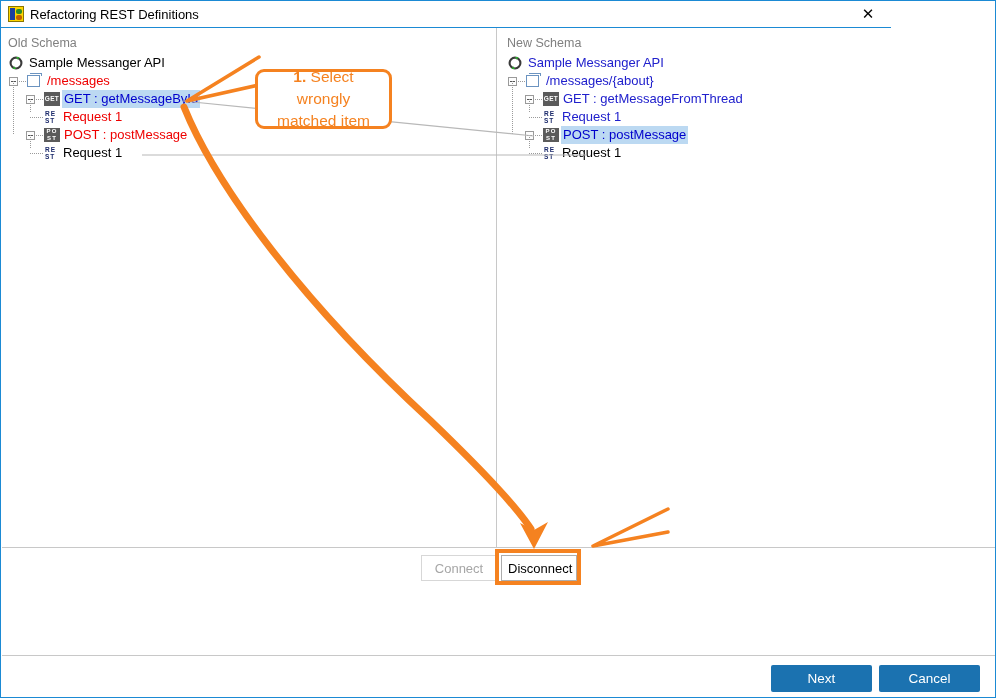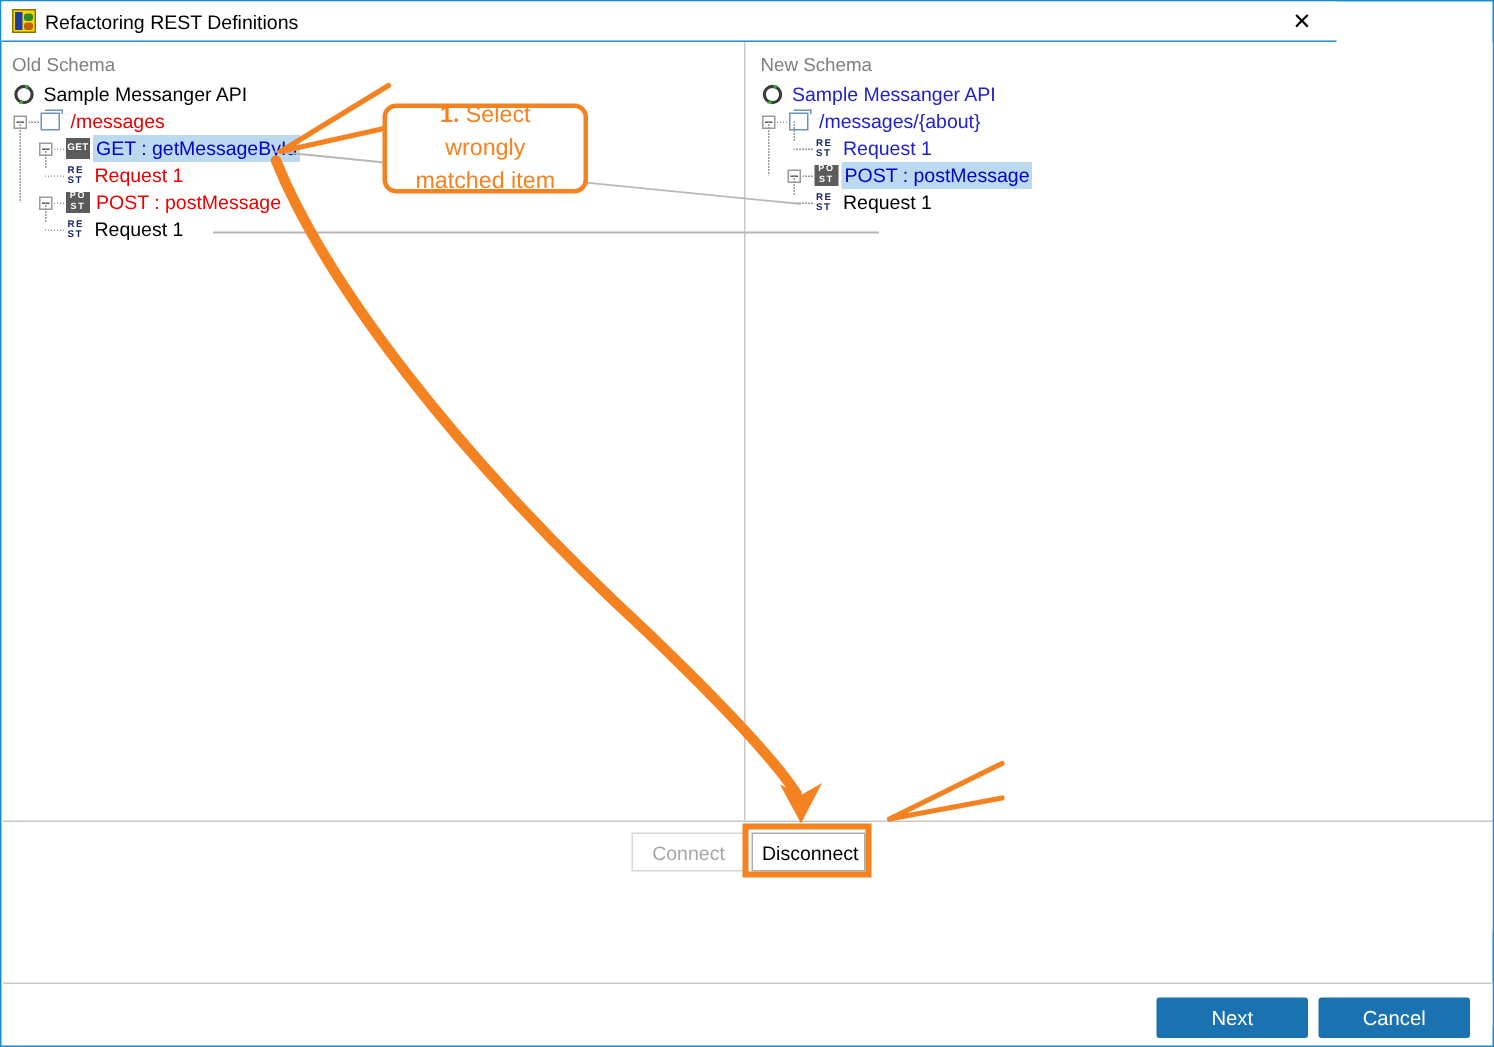--- a/index.html
+++ b/index.html
@@ -349,20 +349,27 @@
       <span class="tlabel c-blue" style="margin-left:22px">Sample Messanger API</span>
     </div>
 
     <div class="tnode">
       <span class="exp" style="left:4px"></span>
       <span class="hline" style="left:14px; top:9px; width:7px;"></span>
       <span class="ic ic-folder" style="left:22px"></span>
       <span class="tlabel c-blue" style="margin-left:40px">/messages/{about}</span>
     </div>
 
+    <div class="tnode">
+      <span class="vline" style="left:8px; top:-9px; height:18px;"></span>
+      <span class="exp" style="left:21px"></span>
+      <span class="hline" style="left:31px; top:9px; width:7px;"></span>
+      <span class="ic ic-verb get" style="left:39px">GET</span>
+      <span class="tlabel c-blue" style="margin-left:57px">GET : getMessageFromThread</span>
+    </div>
 
     <div class="tnode">
       <span class="vline" style="left:8px; top:-9px; height:18px;"></span>
       <span class="vline" style="left:25px; top:-9px; height:13px;"></span>
       <span class="hline" style="left:25px; top:9px; width:13px;"></span>
       <span class="ic ic-rest" style="left:39px">
         <span style="display:block">RE</span>
         <span style="display:block">ST</span>
       </span>
       <span class="tlabel c-blue" style="margin-left:56px">Request 1</span>

